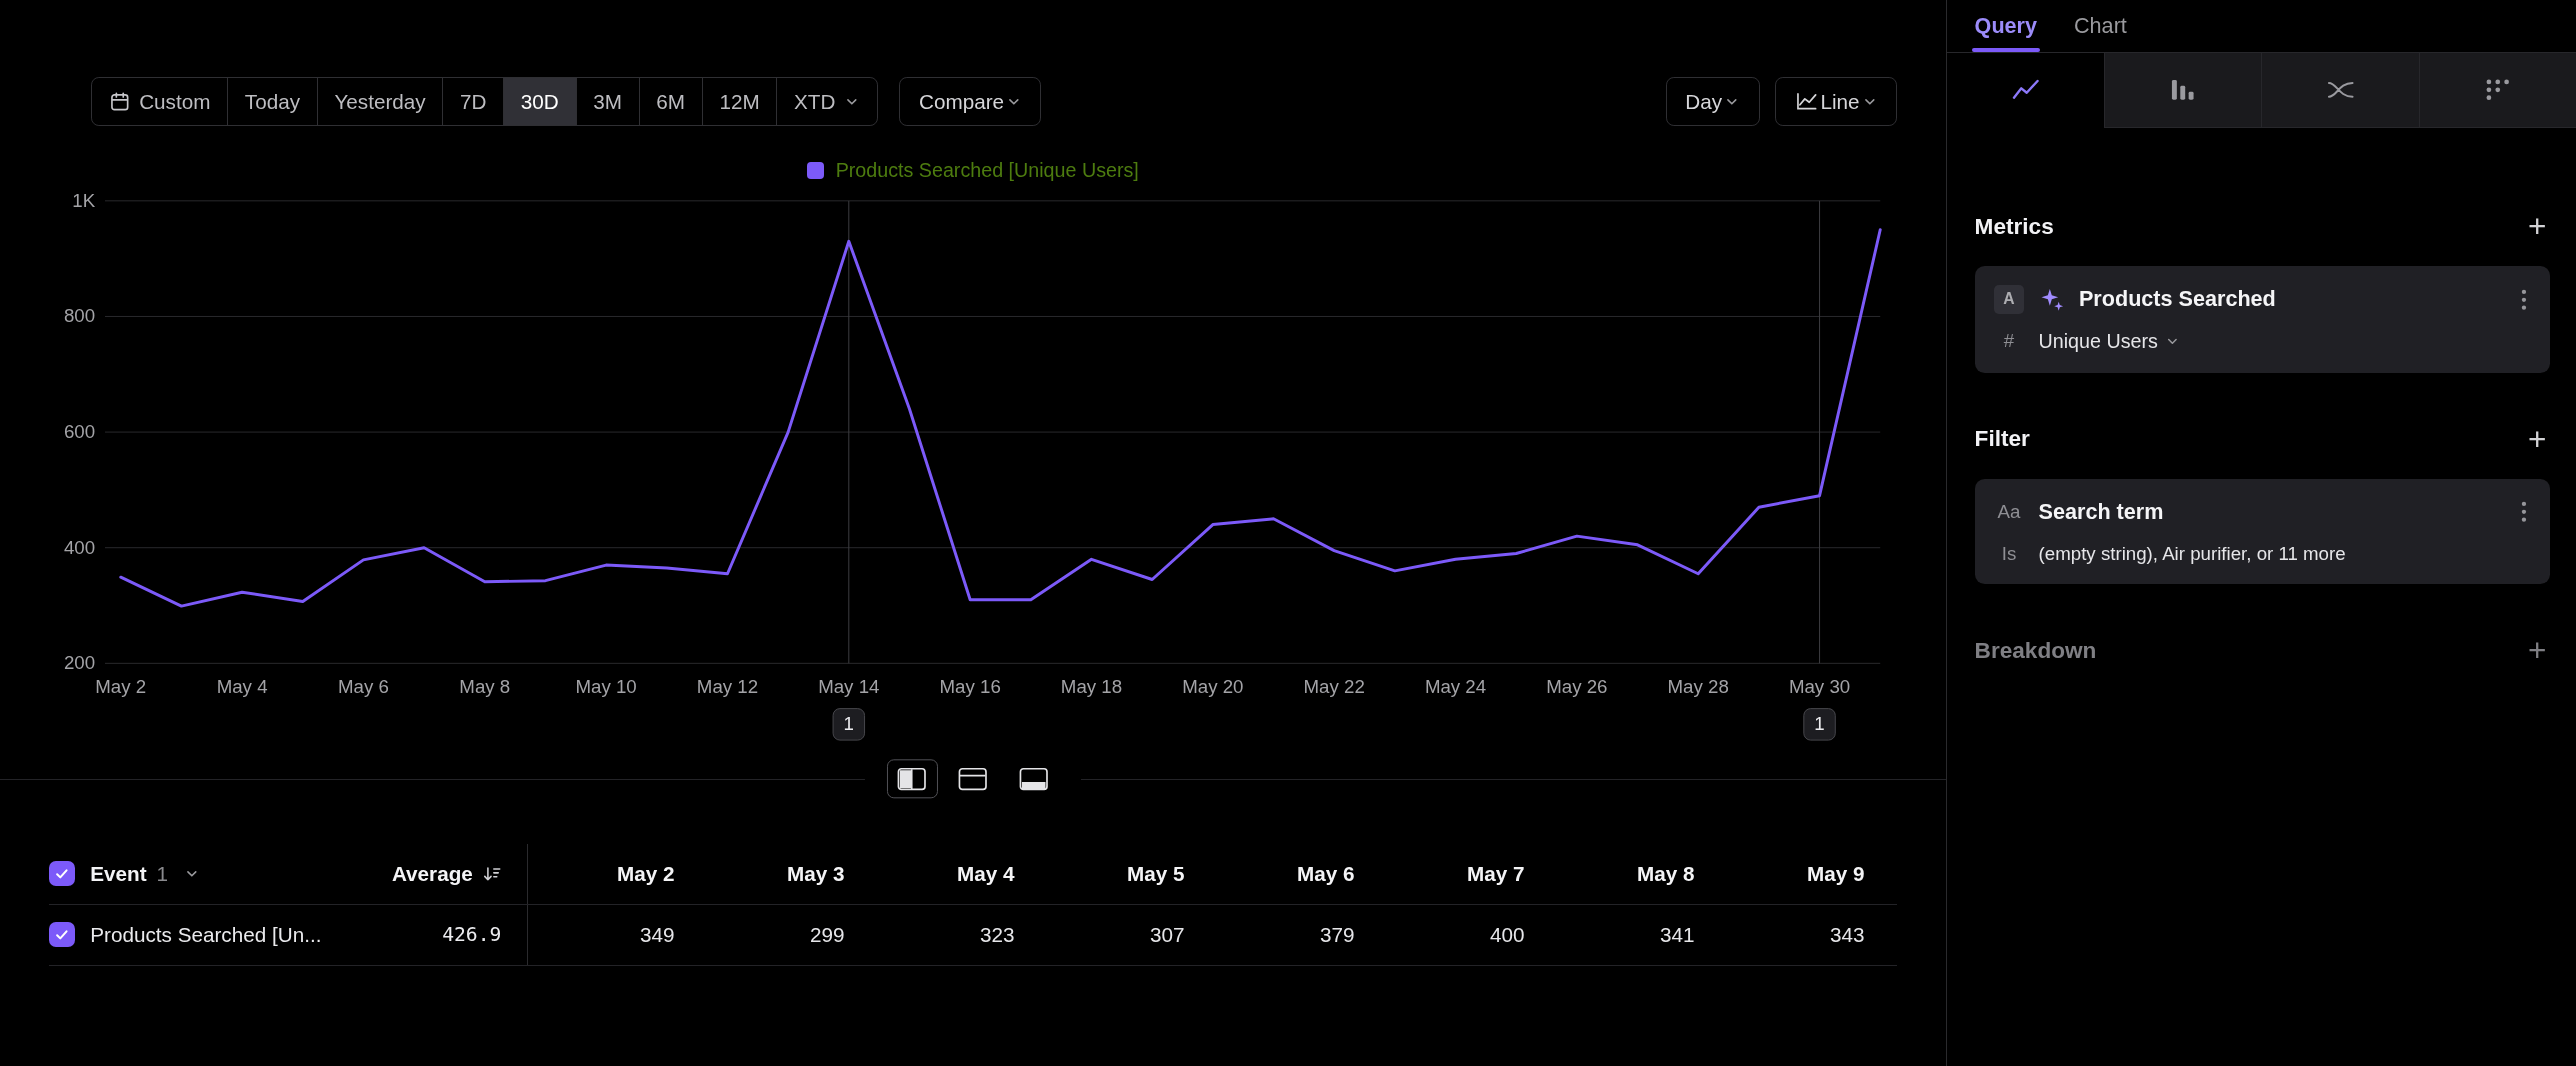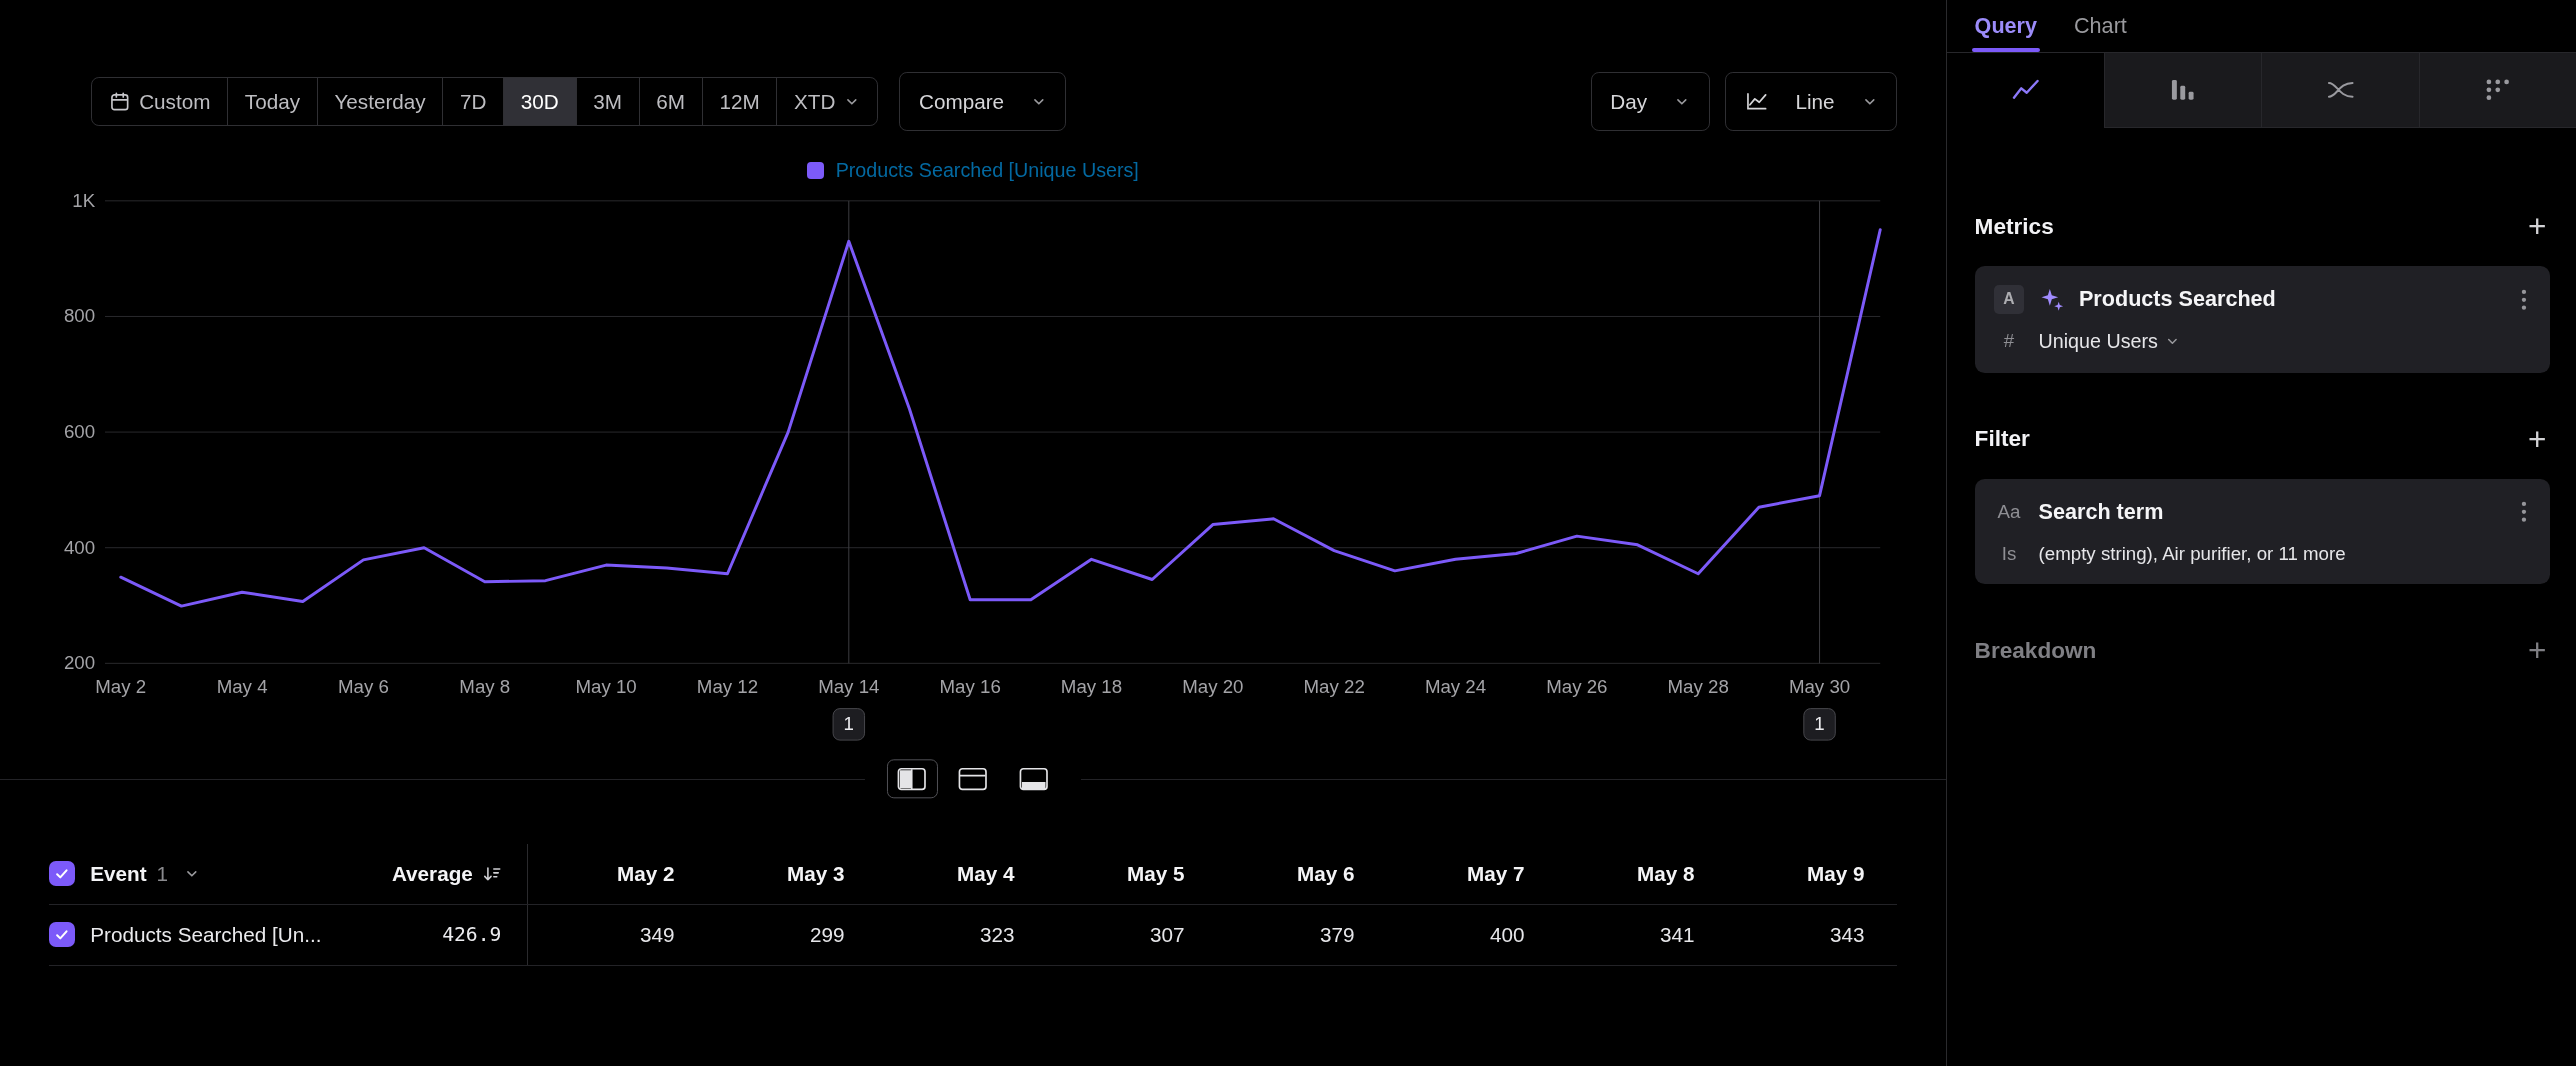--- a/index.html
+++ b/index.html
@@ -10,29 +10,29 @@
   
   .main { width:1947px; position:relative; border-right:1px solid #2A2A2D; }
 
   .toolbar { display:flex; align-items:center; margin:77px 49px 0 49px; height:49px; }
   .seg-group { display:flex; border:1px solid #2F2F33; border-radius:7.9px; overflow:hidden; height:49px;margin-left:42px; }
   .seg { display:flex; align-items:center; gap:8.9px; padding:0 16.7px; background:transparent;
          border:none; border-right:1px solid #2F2F33; color:#BDBDC1; font-size:20.7px;
          font-family:inherit; cursor:pointer; white-space:nowrap; }
   .seg:last-child { border-right:none; }
   .seg.active { background:#303036; color:#FFFFFF; font-weight:400; }
-  .btn { display:flex; align-items:center; gap:27px; height:59px; padding:0 18.7px;
+  .btn { display:flex; align-items:center; gap:2px; height:49px; padding:0 18.7px;
          border:1px solid #2F2F33; border-radius:7.9px; background:transparent; color:#D6D6D9;
          font-size:20.7px; font-family:inherit; cursor:pointer; white-space:nowrap; }
   .compare { margin-left:21.6px; }
   .toolbar-right { margin-left:auto; display:flex; gap:15.7px; }
 
   .legend { display:flex; justify-content:center; align-items:center; gap:11.8px; margin-top:33px; height:23.6px; }
   .legend-swatch { width:16.7px; height:16.7px; border-radius:3.9px; }
-  .legend-label { font-size:19.7px; color:#0369a1; }
+  .legend-label { font-size:19.7px; color:#4d7c0f; }
 
   .chart-wrap { margin-left:44px; }
   #chart-svg { display:block; }
   #chart-svg text { font-family:"Liberation Sans", sans-serif; }
 
   .toggle-row { position:relative; height:51px; margin-top:0; }
   .toggle-row::before { content:""; position:absolute; left:0; right:0; top:50%; height:1px; background:#232327; }
   .toggle-group { position:absolute; left:50%; top:50%; transform:translate(-50%,-50%);
                   display:flex; gap:9.8px; background:#000; padding:0 21.6px; }
   .layout-btn { display:flex; align-items:center; justify-content:center; background:transparent;

